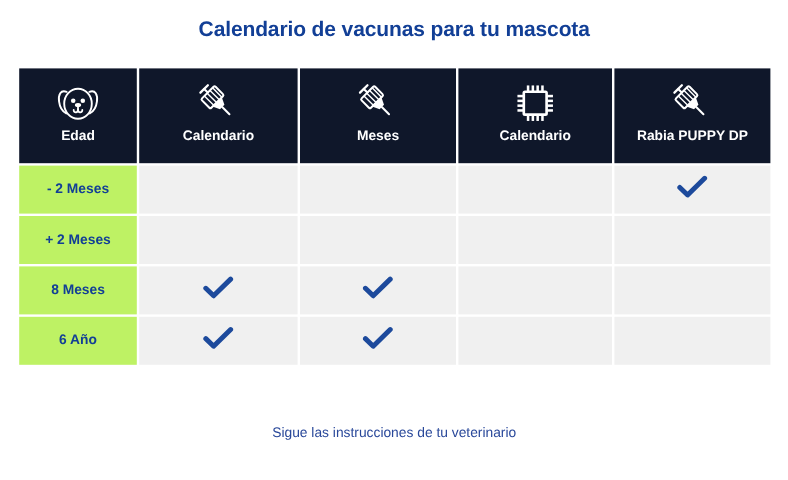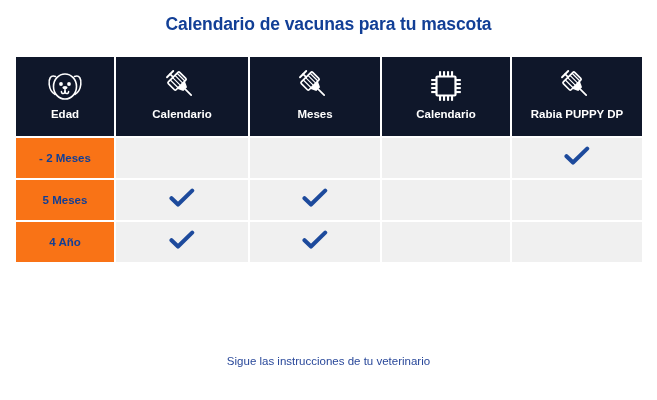--- a/index.html
+++ b/index.html
@@ -79,21 +79,21 @@
     justify-content: center;
   }
   .head-label {
     margin-top: 2px;
     font-size: 11.5px;
     font-weight: bold;
     color: #ffffff;
     white-space: nowrap;
   }
   td.agecell {
-    background: #f97316;
+    background: #bef264;
     height: 40px;
     text-align: center;
     vertical-align: middle;
     color: #123f96;
     font-size: 11.5px;
     font-weight: bold;
   }
   td.datacell {
     background: #f0f0f0;
     height: 40px;
@@ -246,44 +246,51 @@
           <td class="datacell"></td>
           <td class="datacell">
             <span class="check">
               <svg width="26" height="20" viewBox="0 0 26 20" aria-hidden="true">
                 <path d="M2.5 10.2 L9 16.5 L23.2 2.6" fill="none" stroke="#1d4a9c" stroke-width="4.1" stroke-linecap="round" stroke-linejoin="round"></path>
               </svg>
             </span>
           </td>
         </tr>
 
-
-        <tr>
-          <td class="agecell">5 Meses</td>
-          <td class="datacell">
-            <span class="check">
-              <svg width="26" height="20" viewBox="0 0 26 20" aria-hidden="true">
-                <path d="M2.5 10.2 L9 16.5 L23.2 2.6" fill="none" stroke="#1d4a9c" stroke-width="4.1" stroke-linecap="round" stroke-linejoin="round"></path>
-              </svg>
-            </span>
-          </td>
-          <td class="datacell">
-            <span class="check">
-              <svg width="26" height="20" viewBox="0 0 26 20" aria-hidden="true">
-                <path d="M2.5 10.2 L9 16.5 L23.2 2.6" fill="none" stroke="#1d4a9c" stroke-width="4.1" stroke-linecap="round" stroke-linejoin="round"></path>
-              </svg>
-            </span>
-          </td>
-          <td class="datacell"></td>
-          <td class="datacell"></td>
-        </tr>
-
-
-        <tr>
-          <td class="agecell">4 Año</td>
+        <tr>
+          <td class="agecell">+ 2 Meses</td>
+          <td class="datacell"></td>
+          <td class="datacell"></td>
+          <td class="datacell"></td>
+          <td class="datacell"></td>
+        </tr>
+
+        <tr>
+          <td class="agecell">8 Meses</td>
+          <td class="datacell">
+            <span class="check">
+              <svg width="26" height="20" viewBox="0 0 26 20" aria-hidden="true">
+                <path d="M2.5 10.2 L9 16.5 L23.2 2.6" fill="none" stroke="#1d4a9c" stroke-width="4.1" stroke-linecap="round" stroke-linejoin="round"></path>
+              </svg>
+            </span>
+          </td>
+          <td class="datacell">
+            <span class="check">
+              <svg width="26" height="20" viewBox="0 0 26 20" aria-hidden="true">
+                <path d="M2.5 10.2 L9 16.5 L23.2 2.6" fill="none" stroke="#1d4a9c" stroke-width="4.1" stroke-linecap="round" stroke-linejoin="round"></path>
+              </svg>
+            </span>
+          </td>
+          <td class="datacell"></td>
+          <td class="datacell"></td>
+        </tr>
+
+
+        <tr>
+          <td class="agecell">6 Año</td>
           <td class="datacell">
             <span class="check">
               <svg width="26" height="20" viewBox="0 0 26 20" aria-hidden="true">
                 <path d="M2.5 10.2 L9 16.5 L23.2 2.6" fill="none" stroke="#1d4a9c" stroke-width="4.1" stroke-linecap="round" stroke-linejoin="round"></path>
               </svg>
             </span>
           </td>
           <td class="datacell">
             <span class="check">
               <svg width="26" height="20" viewBox="0 0 26 20" aria-hidden="true">

